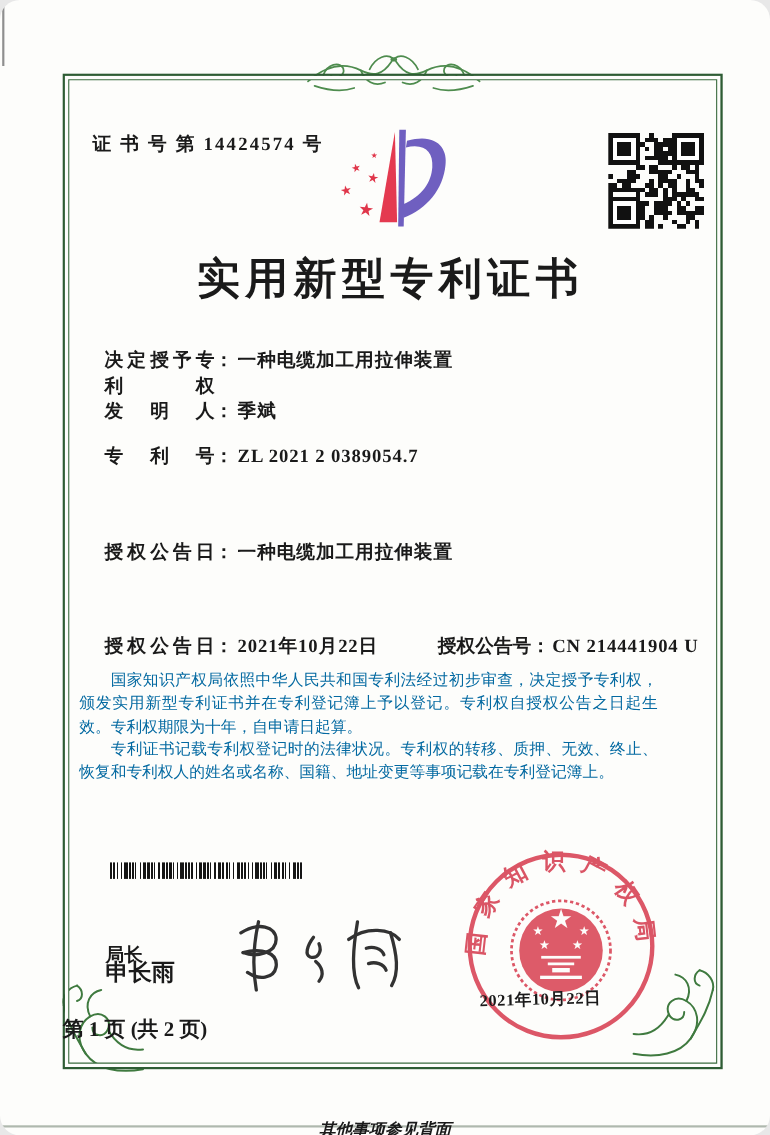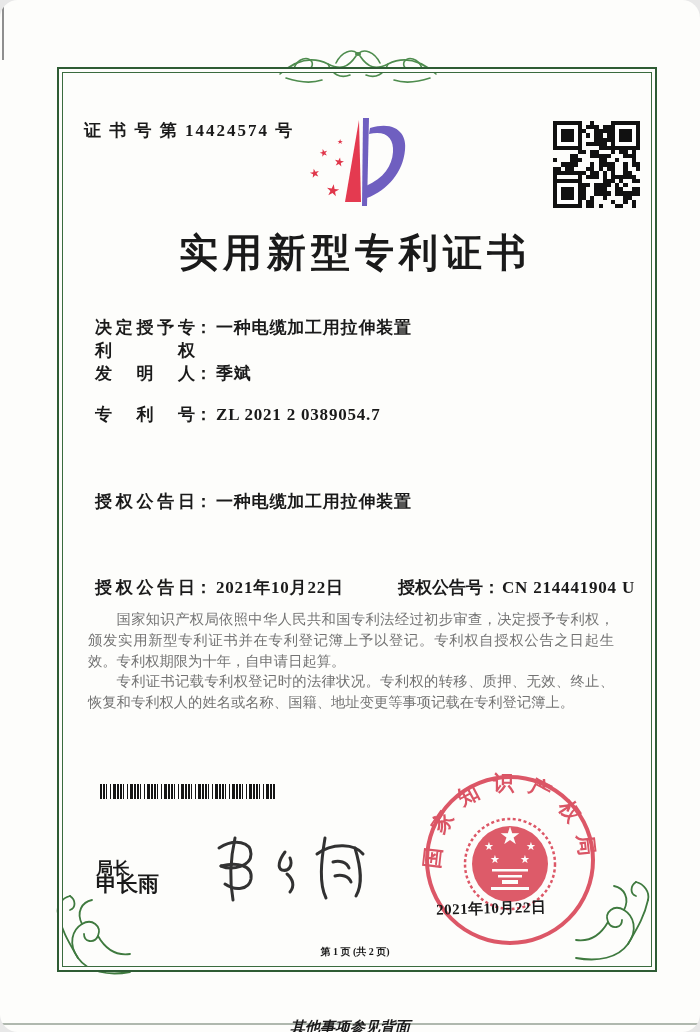--- a/index.html
+++ b/index.html
@@ -18,40 +18,40 @@
          letter-spacing:5px;}
 
   .field-row{left:95px;width:520px;height:24px;font-size:17px;font-weight:600;}
   .flabel{display:inline-block;width:100px;text-align:justify;text-align-last:justify;
           vertical-align:top;}
   .colon{display:inline-block;margin-right:4px;}
   .fvalue{letter-spacing:.8px;}
   .grant-pair{position:absolute;left:277px;top:0;white-space:nowrap;margin-left:26px;}
   .grant-pair .colon{margin-right:2px;}
 
-  .body-text{left:88px;top:609px;width:526px;font-size:14.3px;line-height:20.8px;
-             font-weight:500;color:#737373;}
+  .body-text{left:72px;top:609px;width:526px;font-size:14.3px;line-height:20.8px;
+             font-weight:500;color:#0369a1;}
   .body-text p{margin:0;text-indent:2em;text-align:justify;}
 
   .barcode{left:100px;top:784px;width:176px;height:15px;
            background:repeating-linear-gradient(90deg,#151515 0 2px,#fff 2px 3px,#151515 3px 5px,
              #fff 5px 6px,#151515 6px 7px,#fff 7px 10px,#151515 10px 11px,#fff 11px 13px,
              #151515 13px 16px,#fff 16px 17px);}
 
   .sig-title{left:96px;top:840px;font-size:17px;font-weight:700;
              font-family:"Liberation Sans","DejaVu Sans",sans-serif;margin-top:17px;}
   .sig-name{left:96px;top:870px;font-size:21px;font-weight:700;
             font-family:"Liberation Sans","DejaVu Sans",sans-serif;}
   .signature-svg{left:205px;top:824px;}
 
   .seal-svg{left:422px;top:772px;opacity:.92;mix-blend-mode:multiply;}
   .seal-date{left:436px;top:899px;width:130px;font-size:15px;font-weight:700;
              letter-spacing:.5px;transform:rotate(-1.5deg);}
 
-  .page-info{left:57px;top:945px;width:596px;text-align:center;font-size:10px;font-weight:600;}
+  .page-info{left:57px;top:923px;width:596px;font-size:19px;font-weight:600;}
   .back-note{left:0;top:1018px;width:700px;text-align:center;font-size:15px;font-weight:600;
              font-style:italic;}
 
   .ornament{pointer-events:none;}
   .scan-edge-left{left:2px;top:0;width:2px;height:60px;background:#555;opacity:.65;}
   .scan-edge-bottom{left:0;top:1023px;width:700px;height:2px;background:#6f7f70;opacity:.55;}
 </style>
 </head>
 <body>
 

